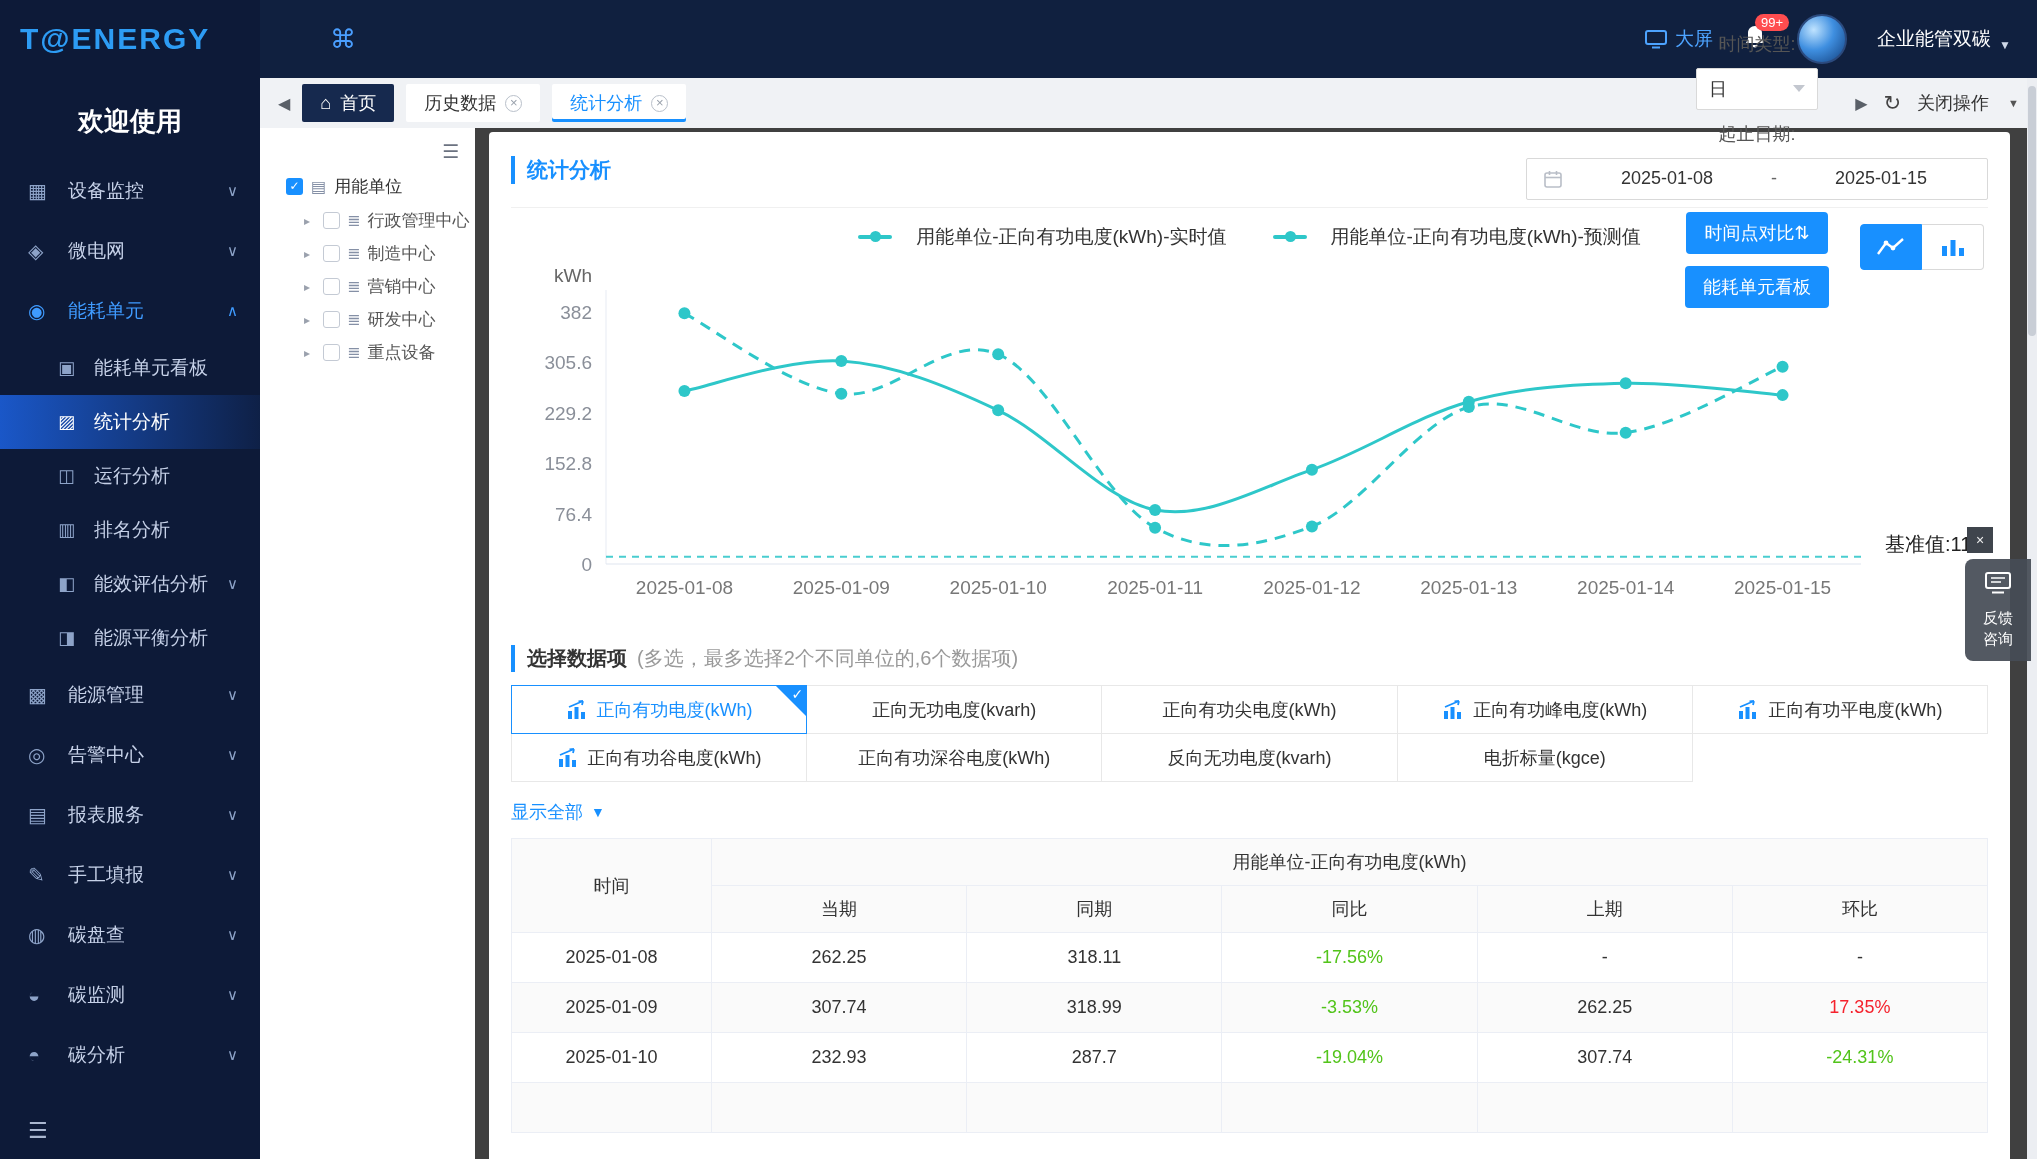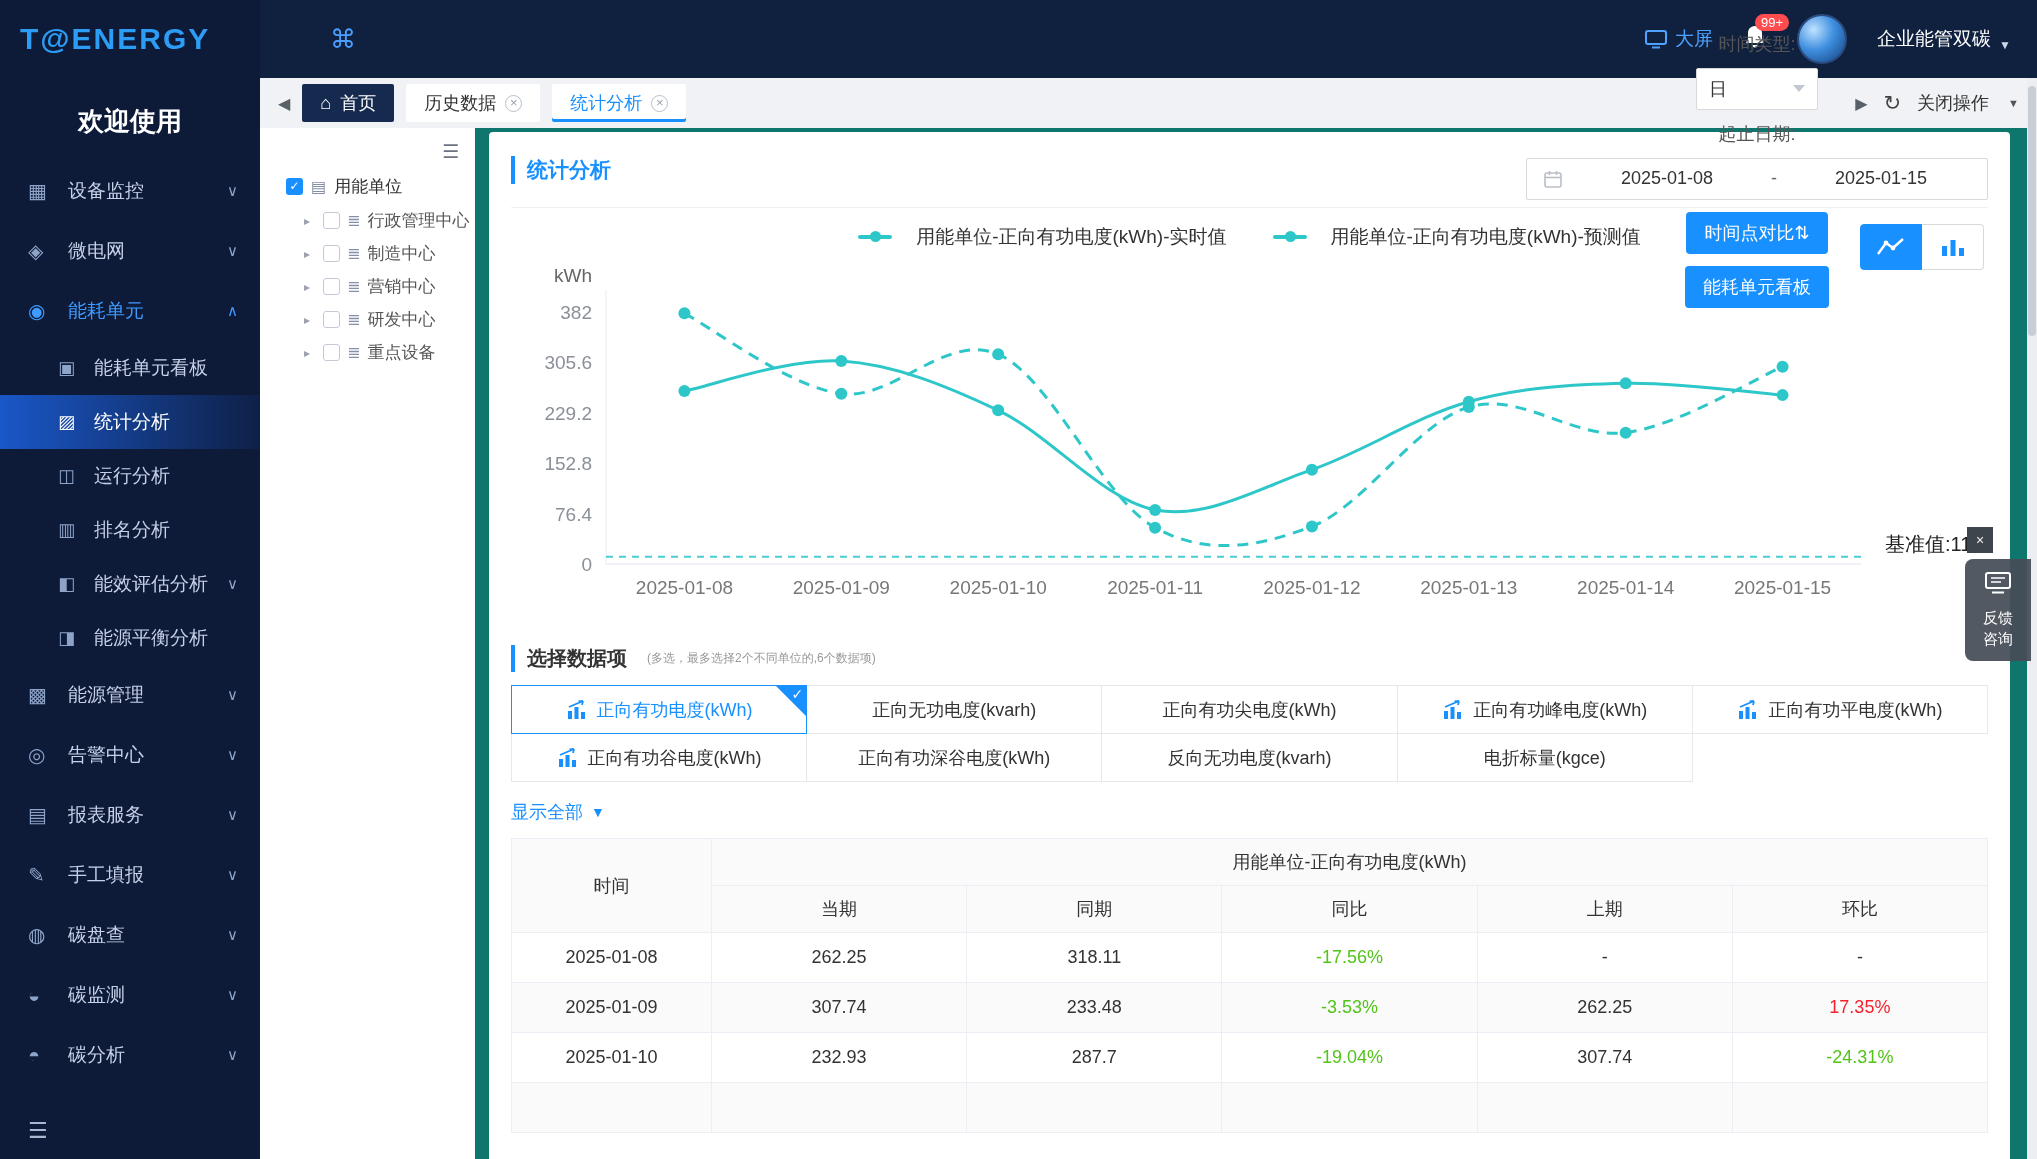--- a/index.html
+++ b/index.html
@@ -1,18 +1,18 @@
 <!DOCTYPE html>
 <html><head>
 <meta charset="utf-8">
 <style>
   * { margin:0; padding:0; box-sizing:border-box; }
   html,body { width:2037px; height:1159px; overflow:hidden;
     font-family:"Liberation Sans","DejaVu Sans",sans-serif; background:#eef1f6; }
-  .page { position:relative; width:2037px; height:1159px; background:#0f766e; overflow:hidden; }
+  .page { position:relative; width:2037px; height:1159px; background:#404040; overflow:hidden; }
 
   
   .sidebar { position:absolute; left:0; top:0; width:260px; height:1159px;
     background:#0d1a38; color:#c6d1e8; display:flex; flex-direction:column; z-index:6; }
   .logo { height:78px; display:flex; align-items:center; padding-left:20px;
     font-size:30px; font-weight:bold; color:#2d9cf4; letter-spacing:2px; }
   .welcome { text-align:center; color:#ffffff; font-size:26px; font-weight:bold; padding:26px 0 22px; }
   .menu { flex:1; overflow:hidden; font-size:19px; }
   .menu-item { height:60px; display:flex; align-items:center; padding:0 22px 0 28px; cursor:pointer; }
   .menu-item .mi-icon { width:28px; margin-right:12px; font-size:20px; color:#8da3c8; }
@@ -99,21 +99,21 @@
   .toggle { width:62px; height:46px; border:1px solid #d9d9d9; background:#fff;
     display:flex; align-items:center; justify-content:center; cursor:pointer; }
   .toggle.left { border-radius:4px 0 0 4px; }
   .toggle.right { border-radius:0 4px 4px 0; border-left:none; }
   .toggle.active { background:#1890ff; border-color:#1890ff; }
   #chart-svg { display:block; width:1476px; height:355px; }
 
   
   .selector-header { display:flex; align-items:center; margin:38px 0 14px; }
   .selector-title { font-size:20px; font-weight:bold; color:#333; padding-left:12px; border-left:4px solid #1890ff; }
-  .selector-hint { color:#999; font-size:12px; margin-left:20px; }
+  .selector-hint { color:#999; font-size:20px; margin-left:10px; }
   .selector-grid { display:grid; grid-template-columns:repeat(5,1fr); grid-auto-rows:48px; margin-left:1px; margin-top:12px; }
   .sel-item { position:relative; border:1px solid #e8e8e8; margin:-1px 0 0 -1px; background:#fff;
     display:flex; align-items:center; justify-content:center; gap:9px; font-size:18px; color:#333; cursor:pointer; }
   .sel-item.selected { border:1px solid #1890ff; color:#1890ff; z-index:1; }
   .corner { position:absolute; top:0; right:0; width:0; height:0;
     border-top:30px solid #1890ff; border-left:30px solid transparent; }
   .corner-check { position:absolute; top:0; right:3px; color:#fff; font-size:14px; z-index:2; }
   .show-all { display:flex; align-items:center; justify-content:flex-start; gap:8px;
     color:#1890ff; font-size:18px; margin:18px 0 4px; cursor:pointer; }
   .show-all .caret { font-size:14px; }
@@ -513,21 +513,21 @@
           <td>2025-01-08</td>
           <td>262.25</td>
           <td>318.11</td>
           <td class="green">-17.56%</td>
           <td>-</td>
           <td>-</td>
         </tr>
         <tr>
           <td>2025-01-09</td>
           <td>307.74</td>
-          <td>233.48</td>
+          <td>318.99</td>
           <td class="green">-3.53%</td>
           <td>262.25</td>
           <td class="red">17.35%</td>
         </tr>
         <tr>
           <td>2025-01-10</td>
           <td>232.93</td>
           <td>287.7</td>
           <td class="green">-19.04%</td>
           <td>307.74</td>

